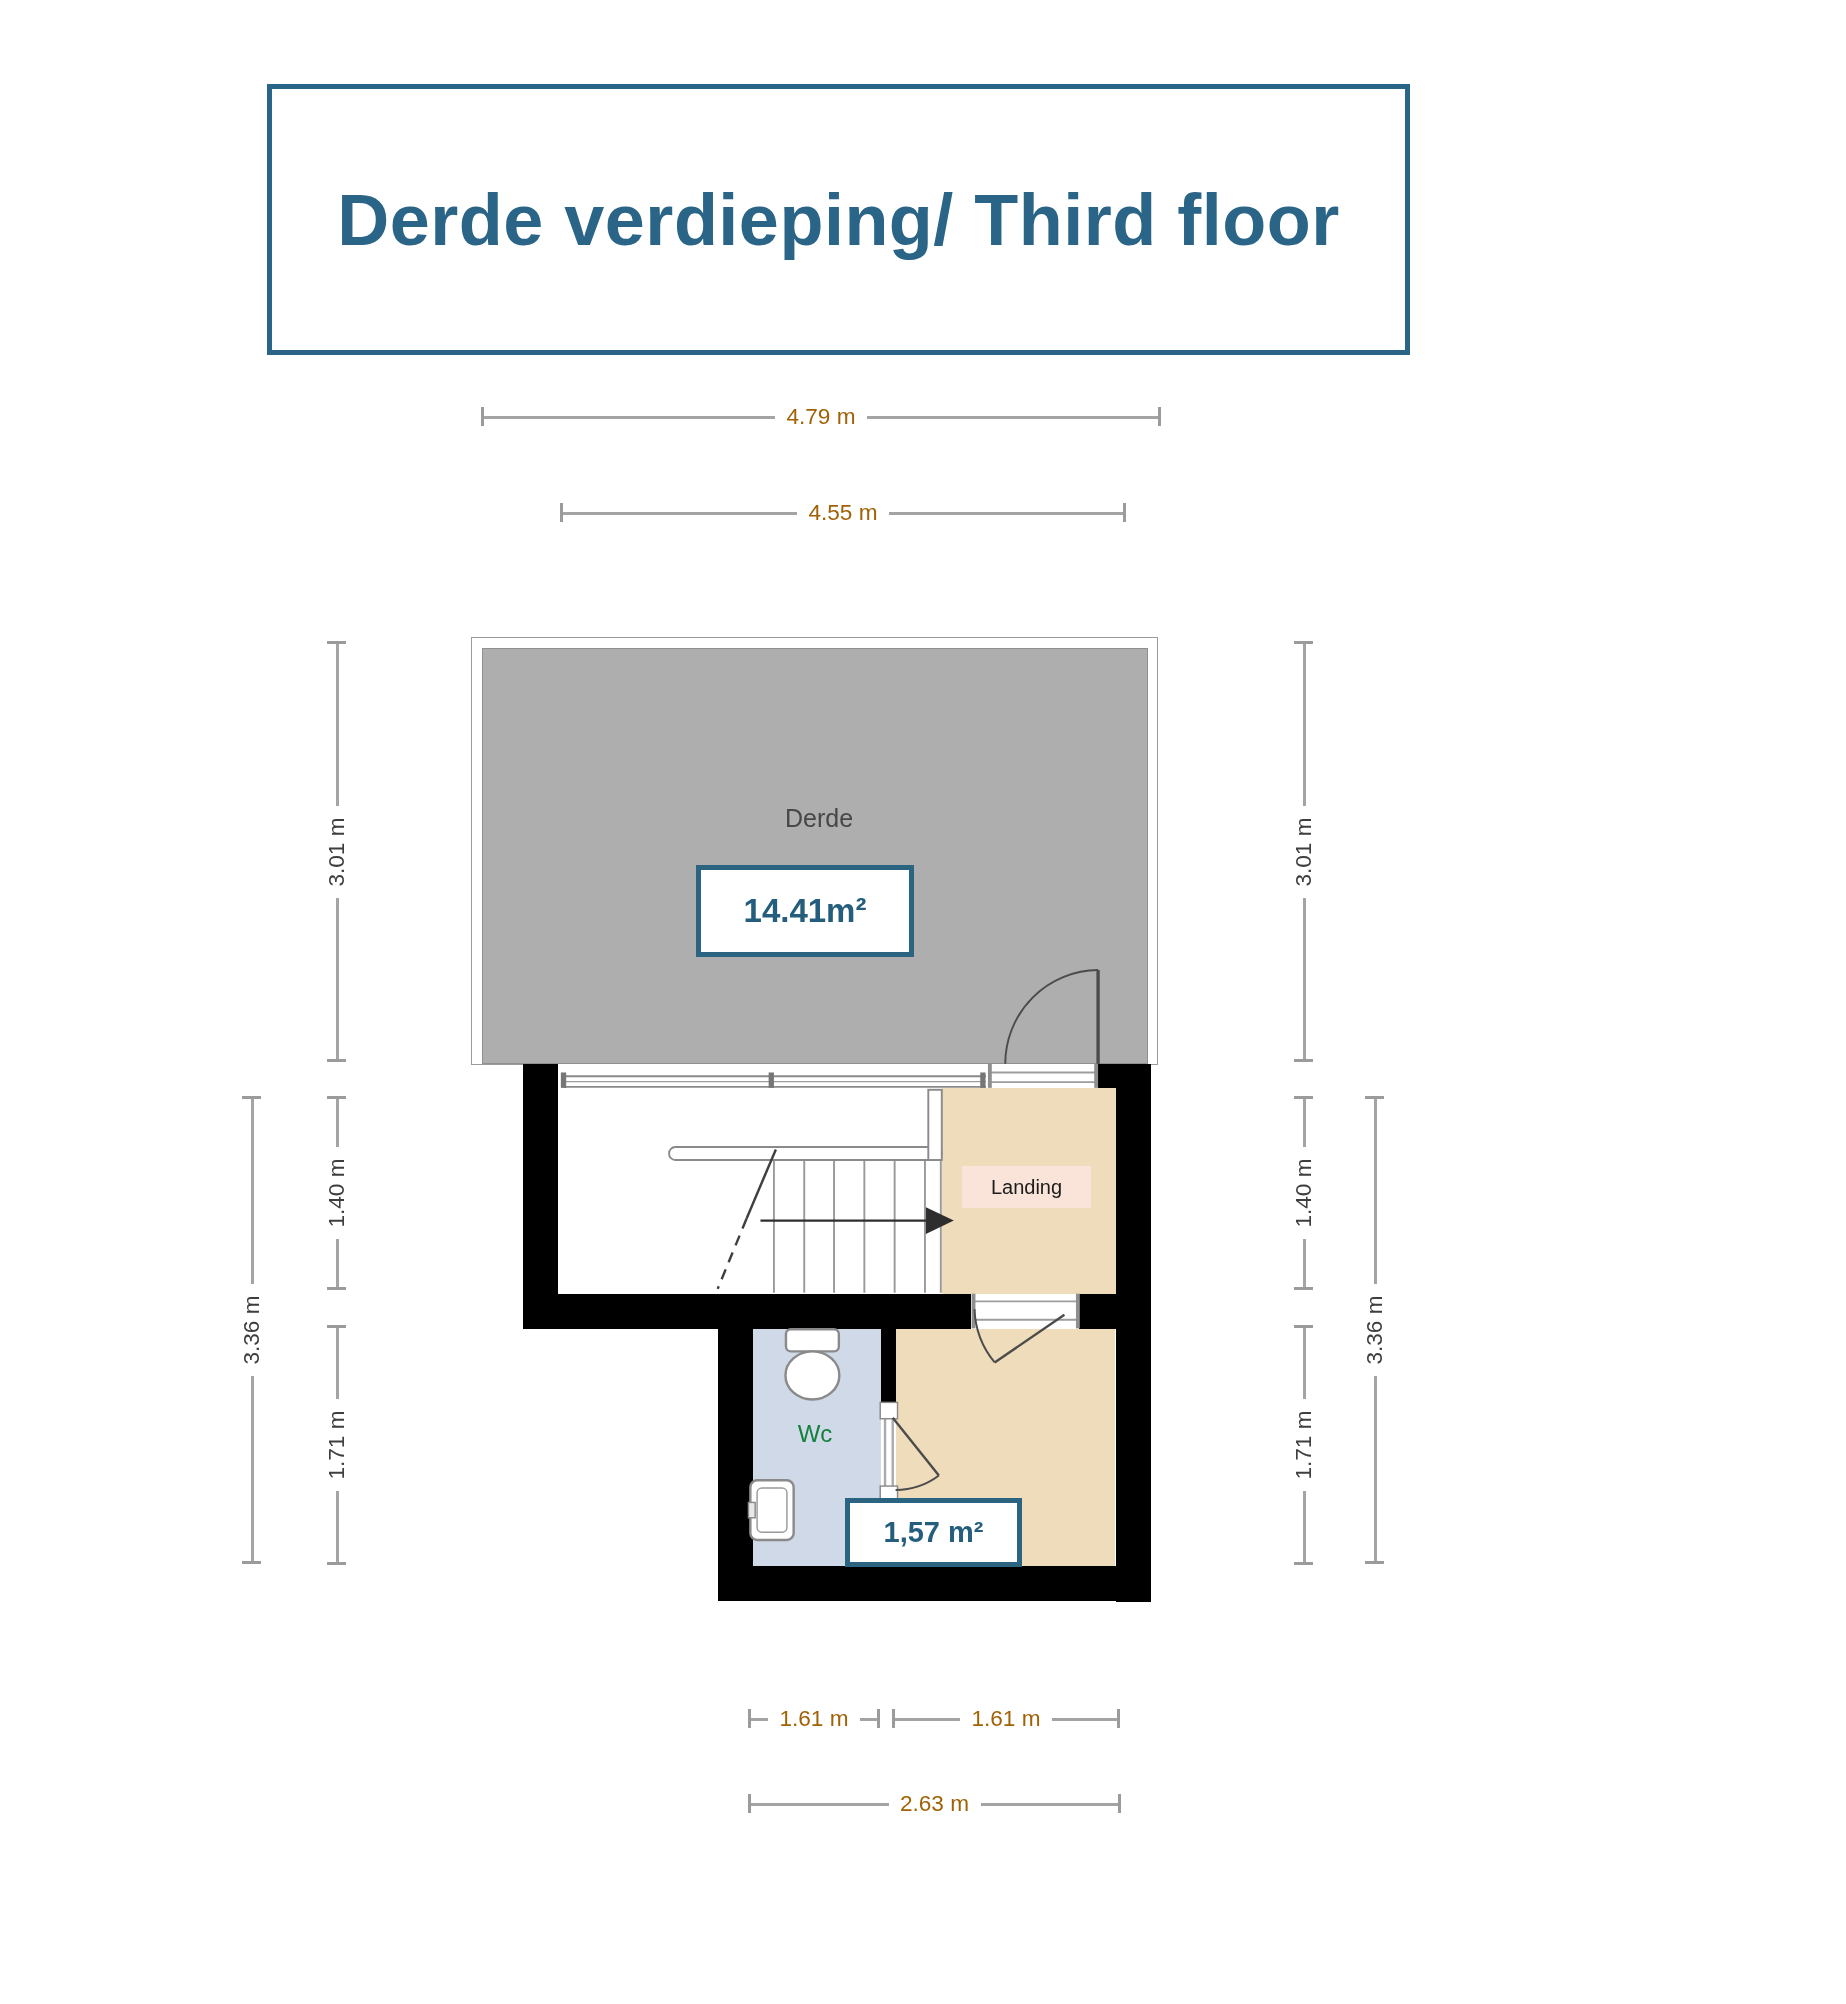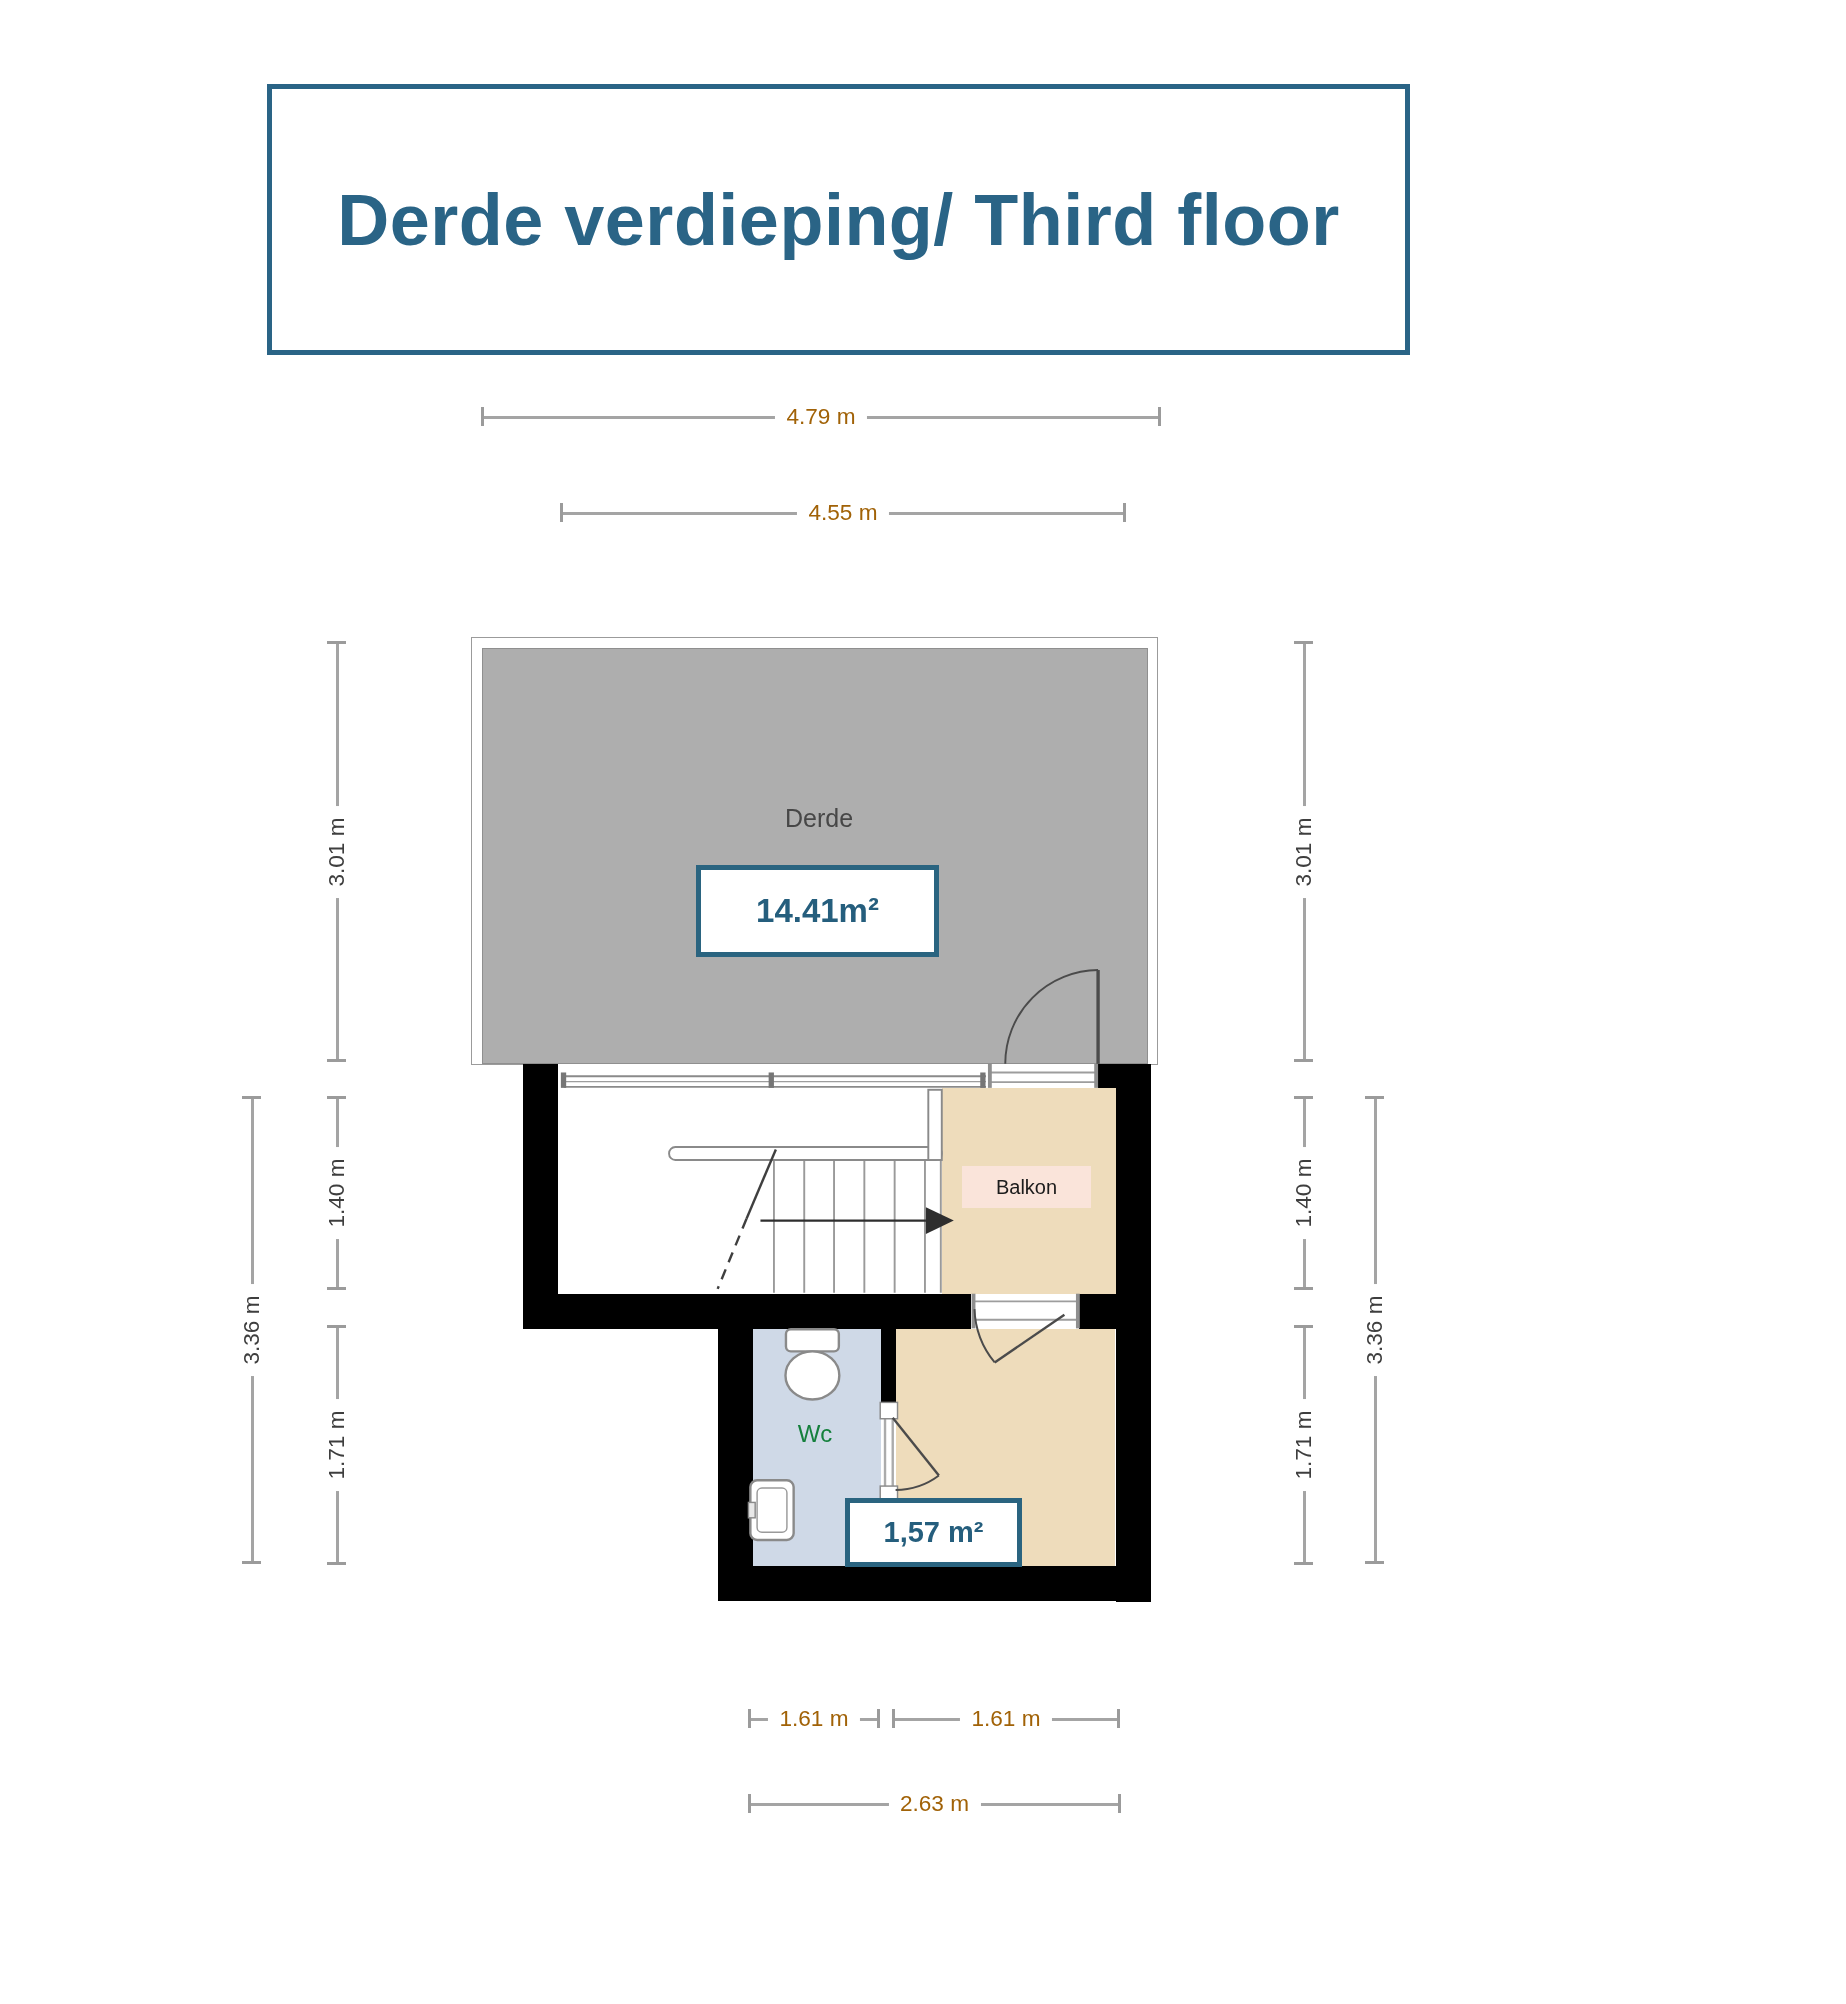--- a/index.html
+++ b/index.html
@@ -12,21 +12,21 @@
     border:5.3px solid #2a6486;background:#fff;display:flex;align-items:center;justify-content:center;z-index:6;}
   .title-text{font-size:72px;font-weight:bold;color:#2a6486;letter-spacing:0.5px;white-space:nowrap;}
 
   
   .layer1{z-index:1;} .layer2{z-index:2;} .layer3{z-index:3;} .layer5{z-index:5;}
   .abs{position:absolute;}
   .balcony-outline{left:471px;top:637px;width:687px;height:428px;background:#fff;border:1.9px solid #9b9b9b;box-sizing:border-box;}
   .balcony-floor{left:482px;top:648px;width:666px;height:416px;background:#aeaeae;border:1.9px solid #8f8f8f;box-sizing:border-box;}
   .balcony-label{left:723px;top:804px;width:192px;text-align:center;font-size:25px;color:#474747;}
   .badge{background:#fff;border:5.3px solid #2a6480;box-sizing:border-box;display:flex;align-items:center;justify-content:center;}
-  .badge-balkon{left:696px;top:865px;width:243px;height:92px;}
+  .badge-balkon{left:696px;top:865px;width:218px;height:92px;}
   .badge-balkon .t{font-size:33px;font-weight:bold;color:#255e7d;}
   .badge-wc{left:845px;top:1498px;width:177px;height:69px;}
   .badge-wc .t{font-size:29px;font-weight:bold;color:#255e7d;}
 
   .wall{background:#000;}
   .stairwell-floor{left:558px;top:1088px;width:384px;height:206px;background:#fff;}
   .landing-floor{left:942px;top:1088px;width:174px;height:206px;background:#eedcbb;}
   .wc-floor{left:753px;top:1328px;width:128px;height:238px;background:#cfd9e7;}
   .room-floor{left:896px;top:1328px;width:219px;height:238px;background:#eedcbb;}
   .window-strip{left:558px;top:1064px;width:430px;height:24px;background:#fff;}
@@ -82,21 +82,21 @@
   <div class="abs layer2 wall" style="left:718px;top:1328px;width:35px;height:273px;"></div>
   <div class="abs layer2 wall" style="left:718px;top:1566px;width:432px;height:35px;"></div>
   <div class="abs layer2 wall" style="left:881px;top:1328px;width:15.4px;height:89px;"></div>
   <div class="abs layer2 wall" style="left:881px;top:1487px;width:15.4px;height:79px;"></div>
 
   <div class="abs layer3 window-strip"></div>
   <div class="abs layer3 door-gap-balcony"></div>
   <div class="abs layer3 door-gap-landing"></div>
 
   <div class="abs layer5 landing-label-box">
-    <span class="t">Balkon</span>
+    <span class="t">Landing</span>
   </div>
   <div class="abs layer5 wc-label">Wc</div>
   <div class="abs layer5 badge badge-wc">
     <span class="t">1,57 m²</span>
   </div>
 
   <svg class="overlay" width="1847" height="2005" viewBox="0 0 3840 4169">
 
     <line x1="1172" y1="2238" x2="2050" y2="2238" stroke="#8a8a8a" stroke-width="4"></line>
     <line x1="1172" y1="2249" x2="2050" y2="2249" stroke="#9d9d9d" stroke-width="3"></line>

